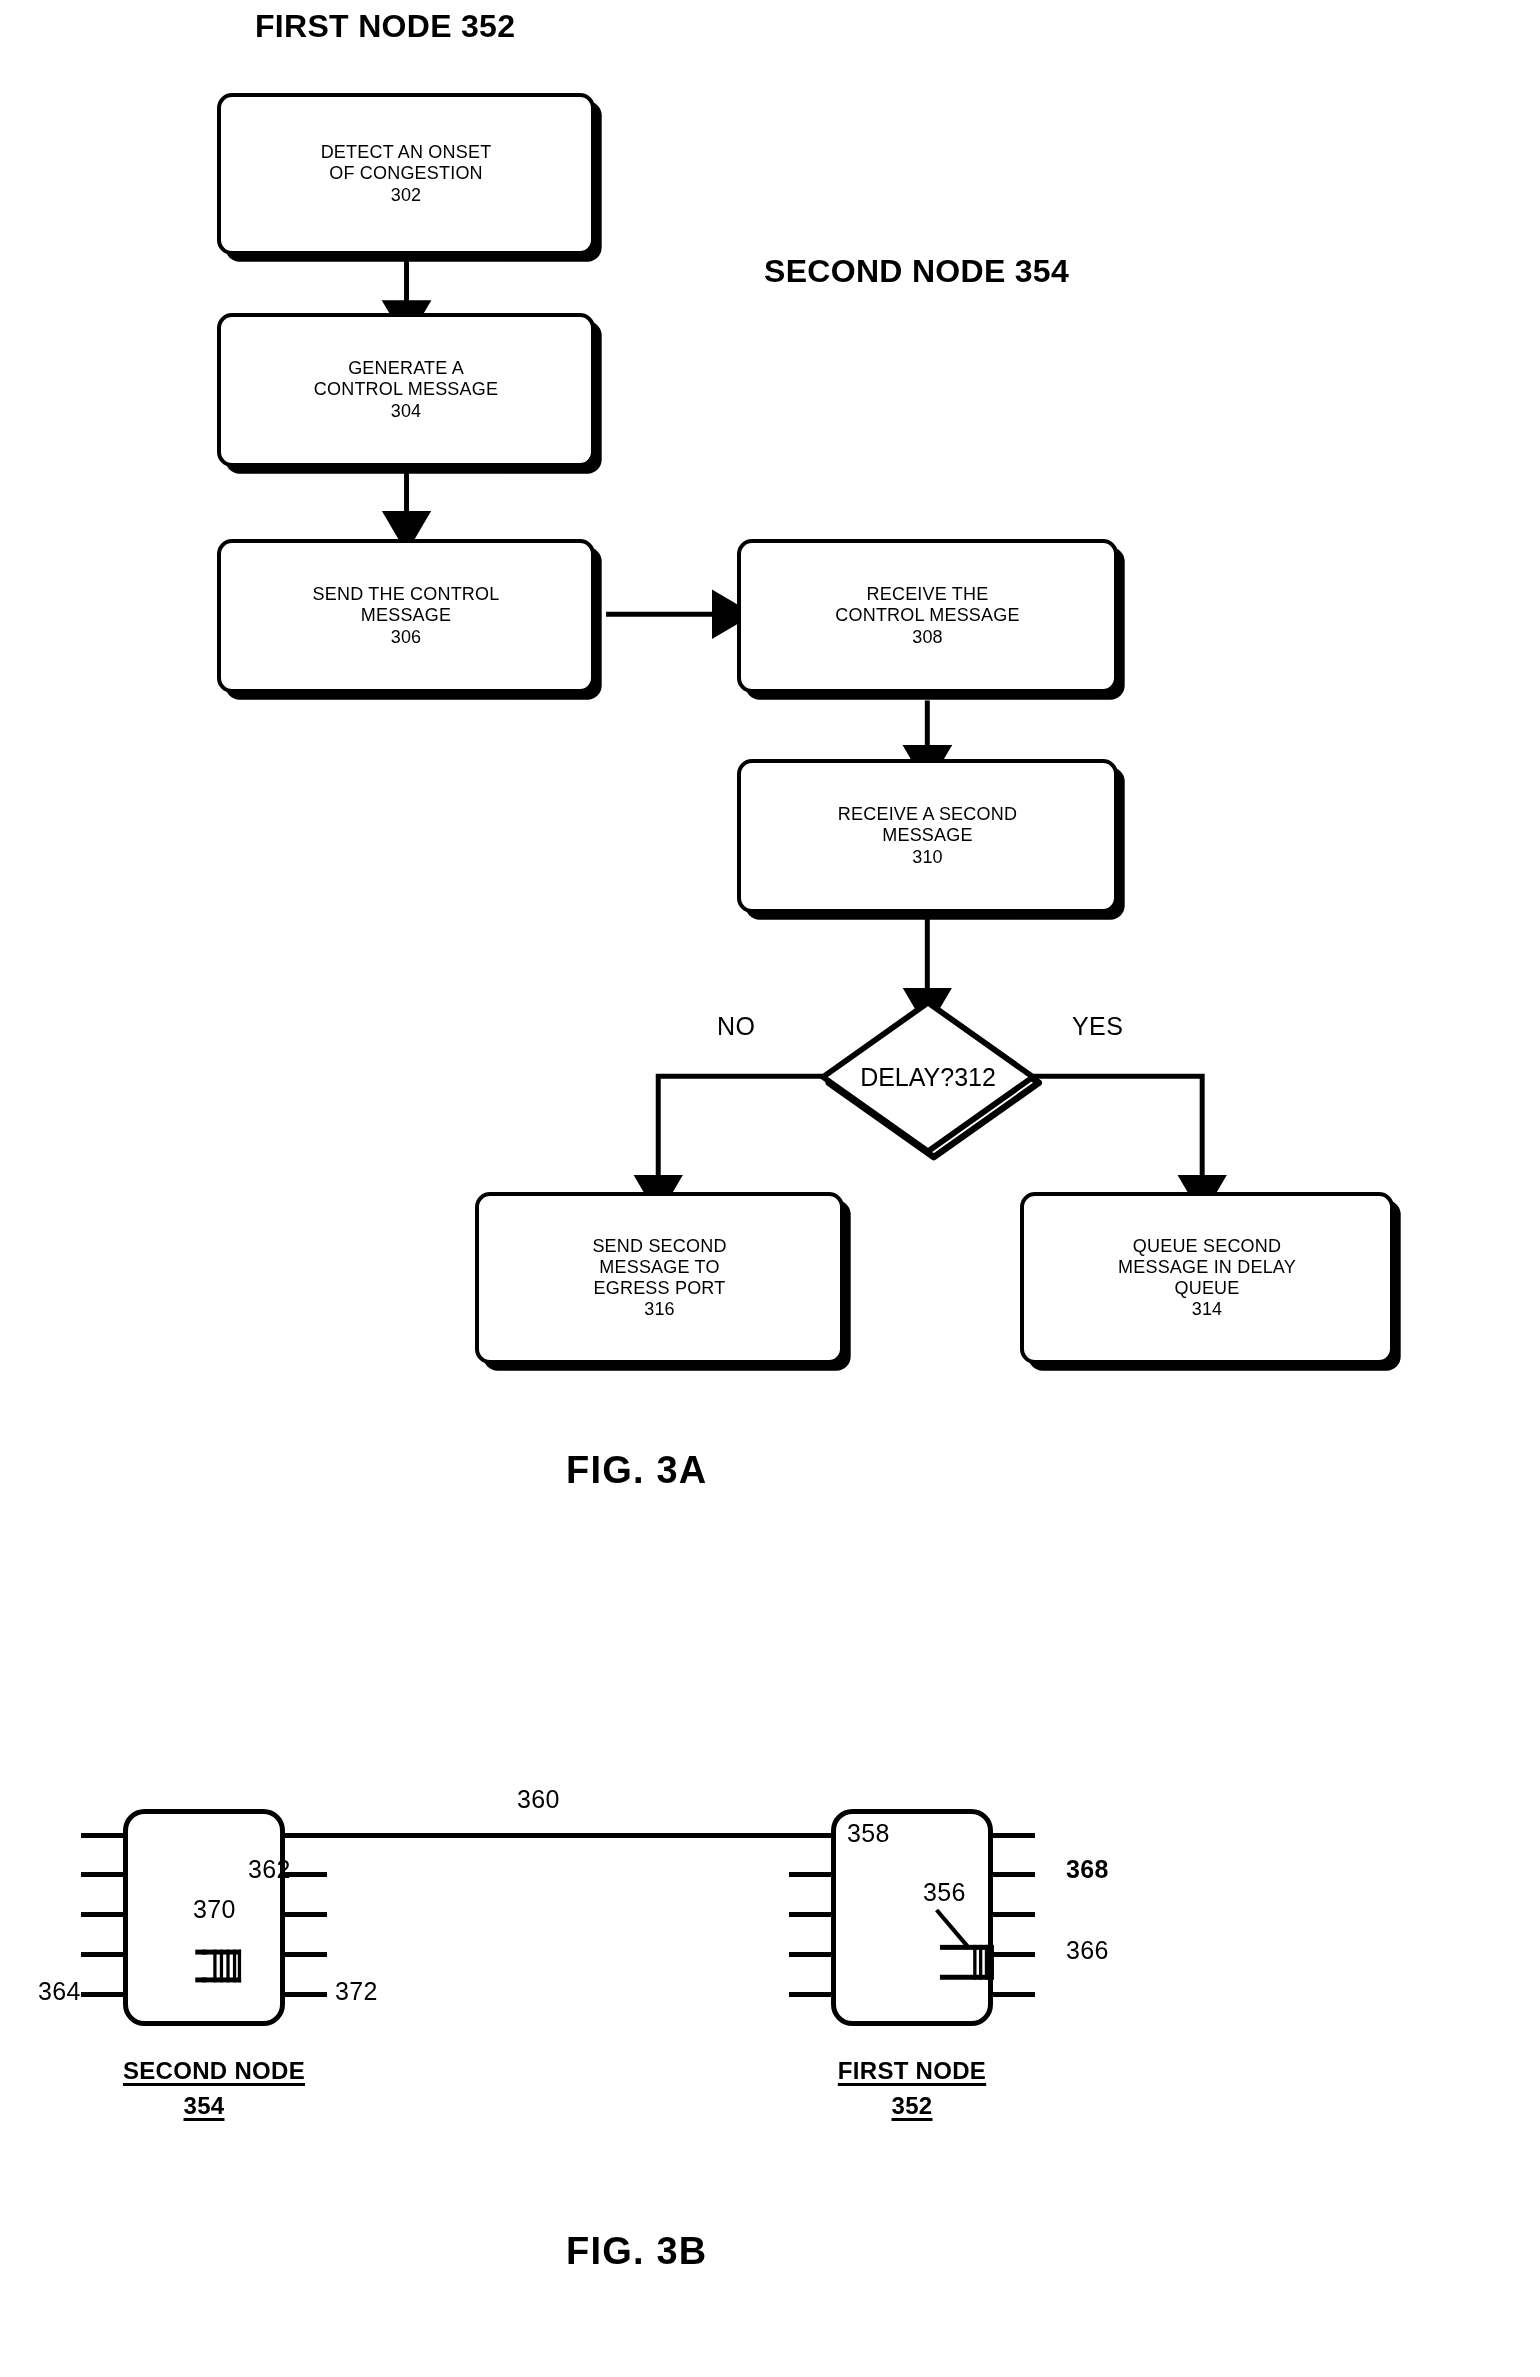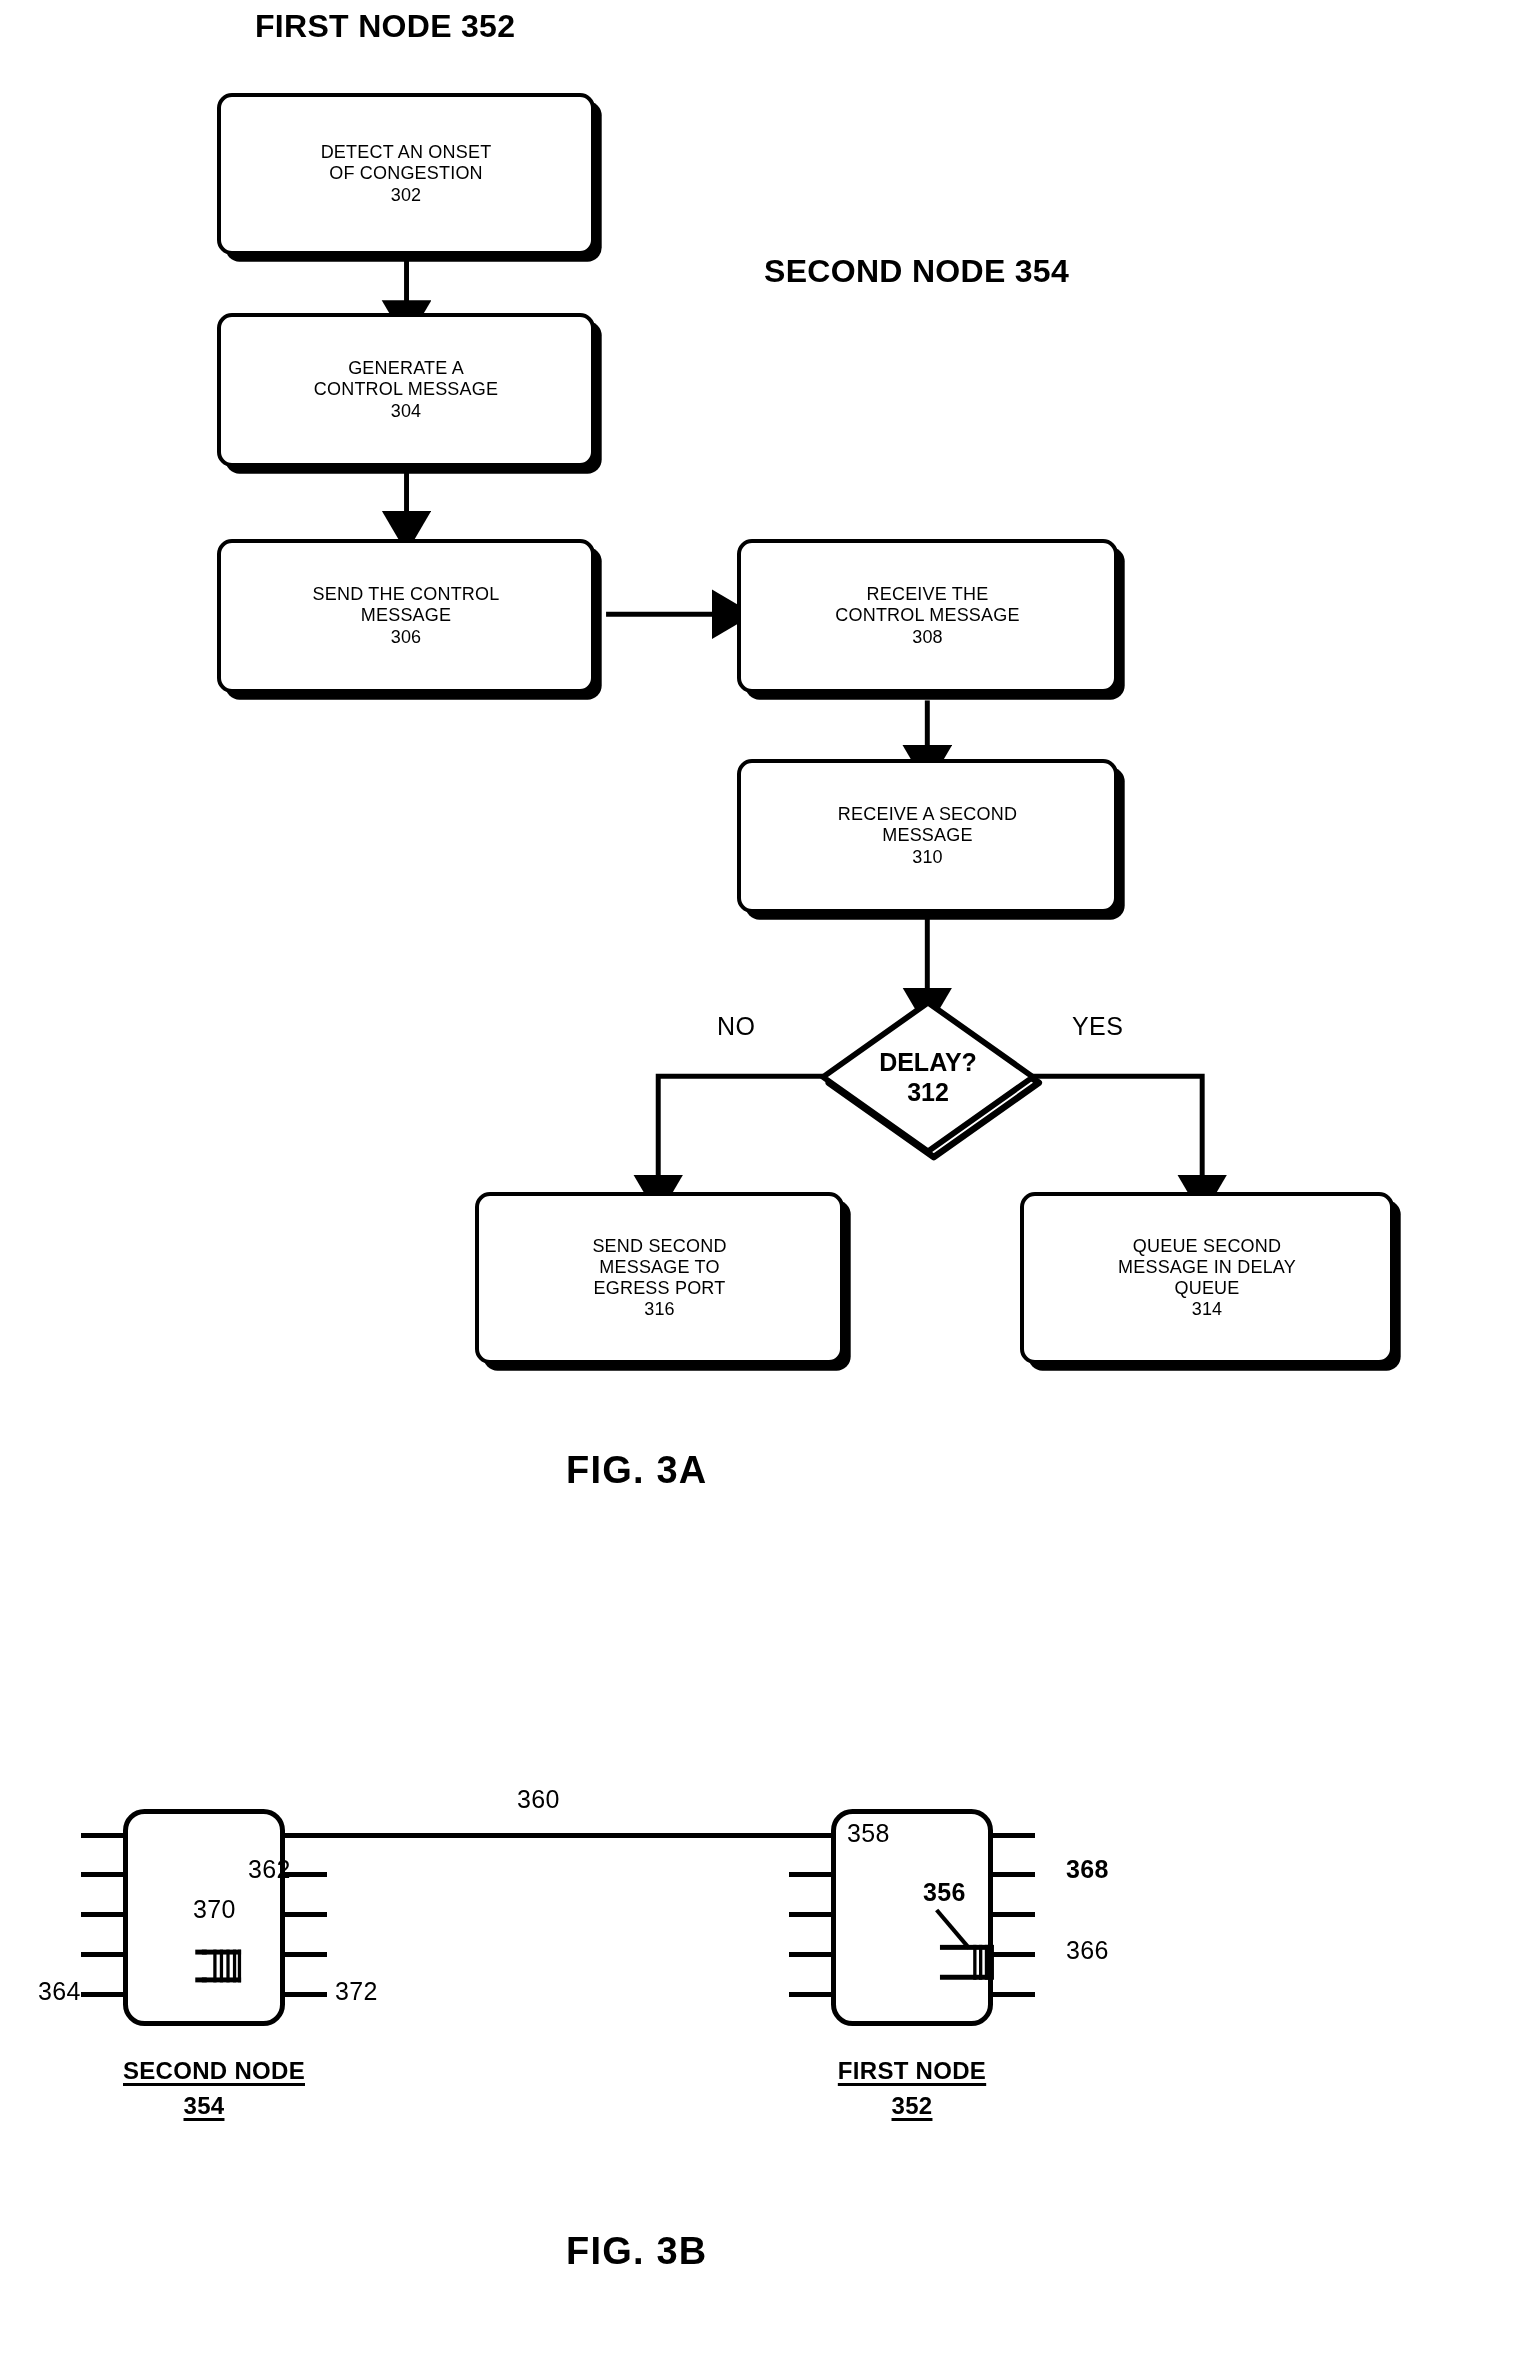--- a/index.html
+++ b/index.html
@@ -44,24 +44,23 @@
     text-decoration-thickness:3.3px;
     white-space:nowrap;
     text-align:right;
   }
 
   
   .diamond-wrap{position:absolute;z-index:5;}
   .diamond-wrap svg{display:block;overflow:visible;}
   .diamond-label{
     position:absolute;left:0;top:0;width:100%;height:100%;
-    display:flex;flex-direction:column;align-items:center;justify-content:center;
+    display:flex;align-items:center;justify-content:center;
     font-size:25px;line-height:1.2;text-align:center;
     pointer-events:none;
-    font-weight:bold;
   }
 
   
   .branchlabel{position:absolute;font-size:25px;letter-spacing:0.4px;}
 
   
   .figcap{
     position:absolute;
     font-size:38px;
     font-weight:bold;
@@ -259,21 +258,21 @@
 
   <div class="hline" style="left:989px;top:1833px;width:46px;"></div>
   <div class="hline" style="left:989px;top:1872px;width:46px;"></div>
   <div class="hline" style="left:989px;top:1912px;width:46px;"></div>
   <div class="hline" style="left:989px;top:1952px;width:46px;"></div>
   <div class="hline" style="left:989px;top:1992px;width:46px;"></div>
 
   <div class="devref" style="left:1066px;top:1855px;font-weight:bold;">368</div>
   <div class="devref" style="left:1066px;top:1936px;">366</div>
 
-  <div class="queue-ref" style="left:923px;top:1878px;font-weight:bold;">356</div>
+  <div class="queue-ref" style="left:923px;top:1878px;">356</div>
 
   <div class="queue-glyph" style="left:925px;top:1905px;">
     <svg width="108" height="98" viewBox="0 0 130 118" xmlns="http://www.w3.org/2000/svg">
       <line x1="14" y1="6" x2="53" y2="52" stroke="#000" stroke-width="5"></line>
       <rect x="18" y="48" width="62" height="6" fill="#000"></rect>
       <rect x="18" y="84" width="62" height="6" fill="#000"></rect>
       <rect x="58" y="48" width="4" height="42" fill="#000"></rect>
       <rect x="65" y="48" width="4" height="42" fill="#000"></rect>
       <rect x="72" y="48" width="4" height="42" fill="#000"></rect>
       <rect x="79" y="48" width="4" height="42" fill="#000"></rect>

